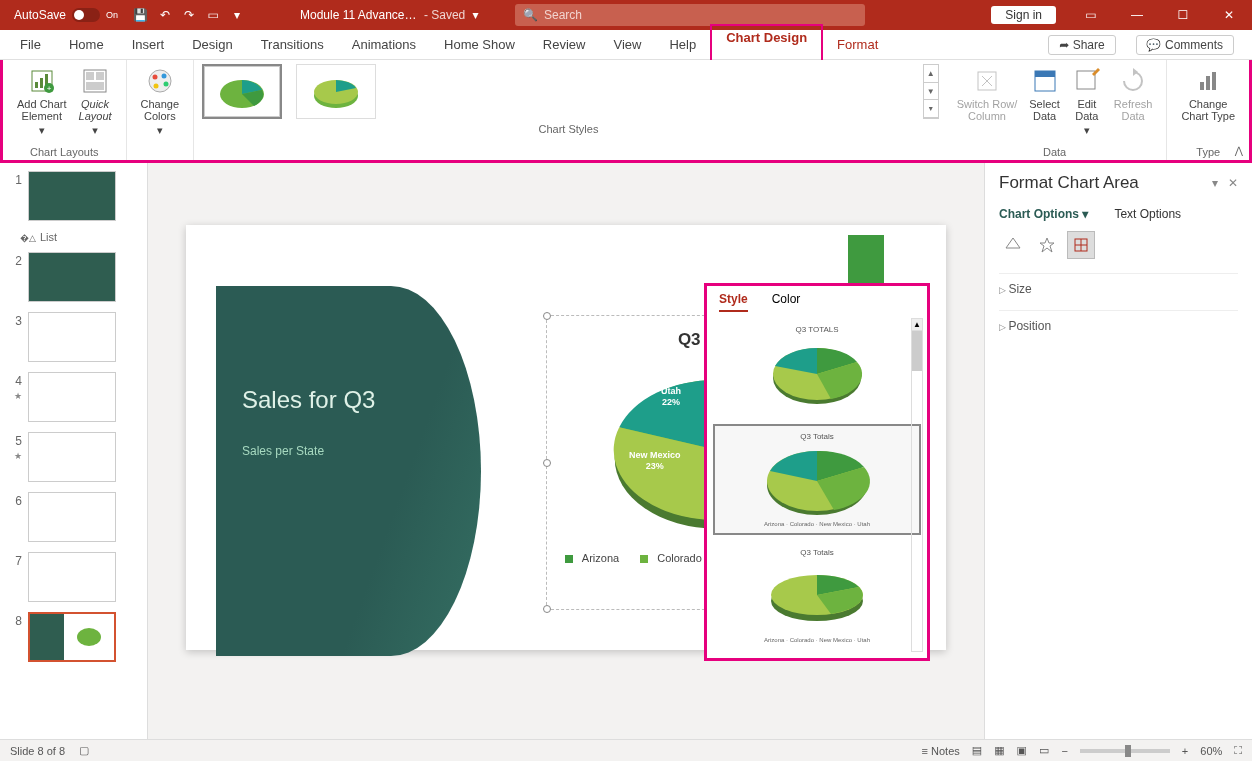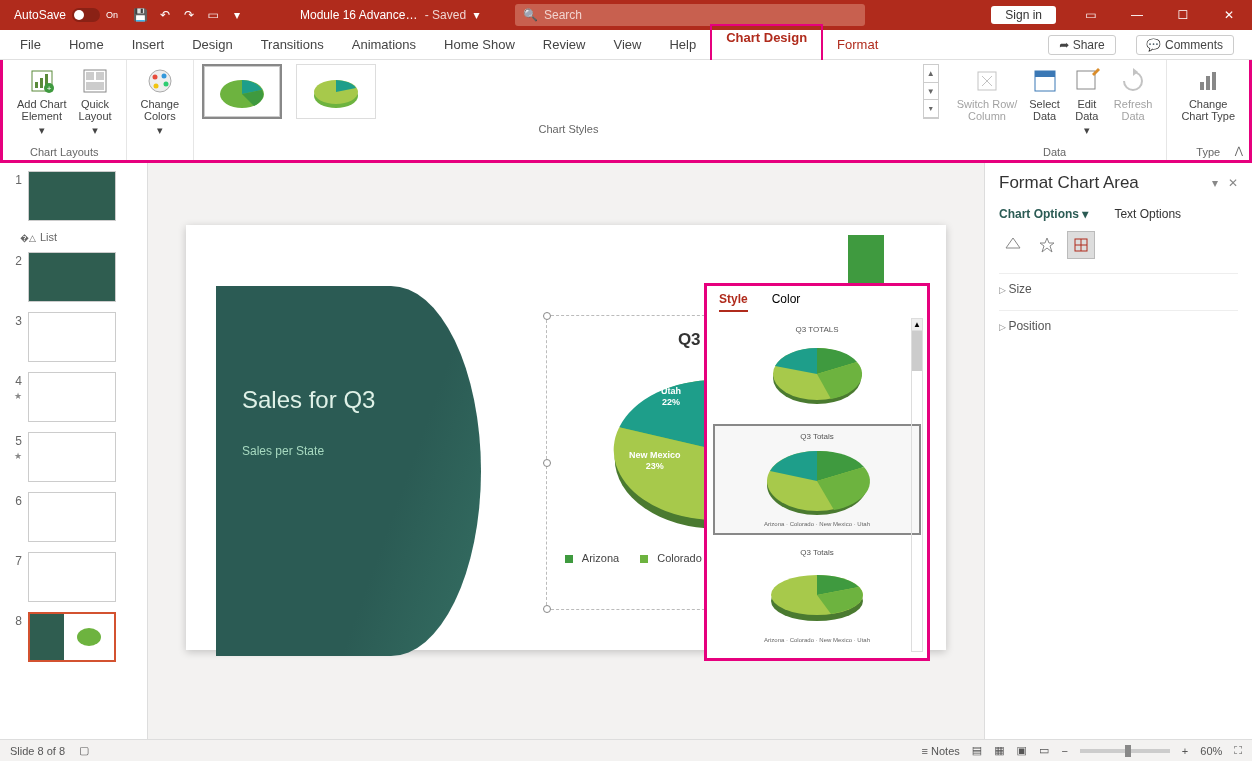--- a/index.html
+++ b/index.html
@@ -125,21 +125,21 @@
     <span style="font-size:9px;">On</span>
   </div>
   <div class="qat">
     <span>💾</span>
     <span>↶</span>
     <span>↷</span>
     <span>▭</span>
     <span>▾</span>
   </div>
   <div class="doc-title">
-    <span>Module 16 Advance…</span>
+    <span>Module 11 Advance…</span>
     <span style="opacity:.8;margin-left:4px;">- Saved</span>
     <span style="margin-left:4px;">▾</span>
   </div>
   <div class="searchwrap">
     <span>🔍</span>
     <input placeholder="Search" style="">
   </div>
   <div class="right">
     <div class="signin">Sign in</div>
     <div class="winbtn">▭</div>
@@ -188,21 +188,21 @@
       </div>
       <div class="vbtn">
         <span class="icon">
               <svg width="26" height="26">
                 <rect x="2" y="2" width="22" height="22" fill="none" stroke="#888"></rect>
                 <rect x="4" y="4" width="8" height="8" fill="#ccc"></rect>
                 <rect x="14" y="4" width="8" height="8" fill="#ccc"></rect>
                 <rect x="4" y="14" width="18" height="8" fill="#ccc"></rect>
               </svg>
             </span>
-        <span style="white-space:pre-line;">Quick
+        <span style="white-space:pre-line;font-style:italic;">Quick
 Layout</span> ▾
       </div>
     </div>
     <div class="grouplabel">Chart Layouts</div>
   </div>
   <div class="group" style="border-right:1px solid #e6e6e6;">
     <div class="groupbody">
       <div class="vbtn">
         <span class="icon">
               <svg width="28" height="28">

